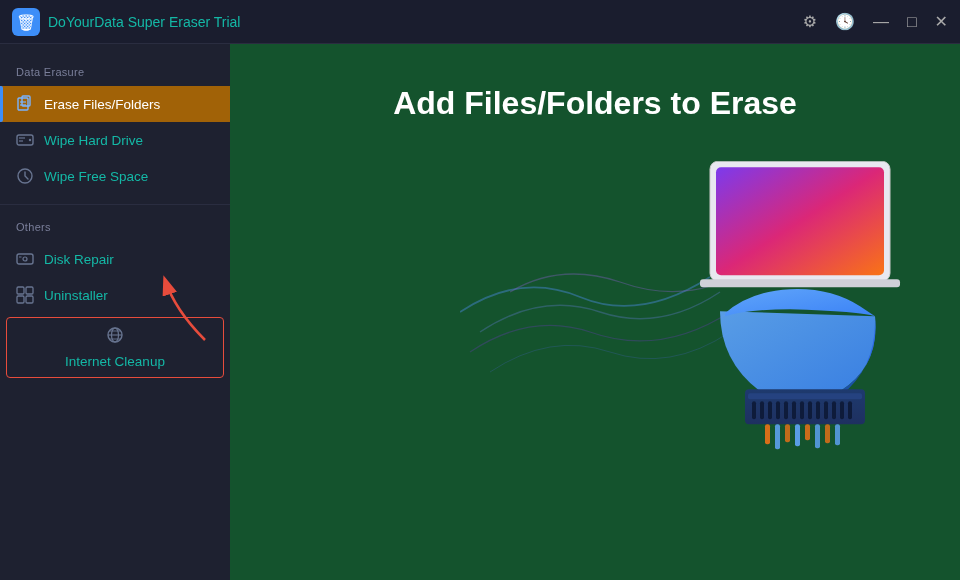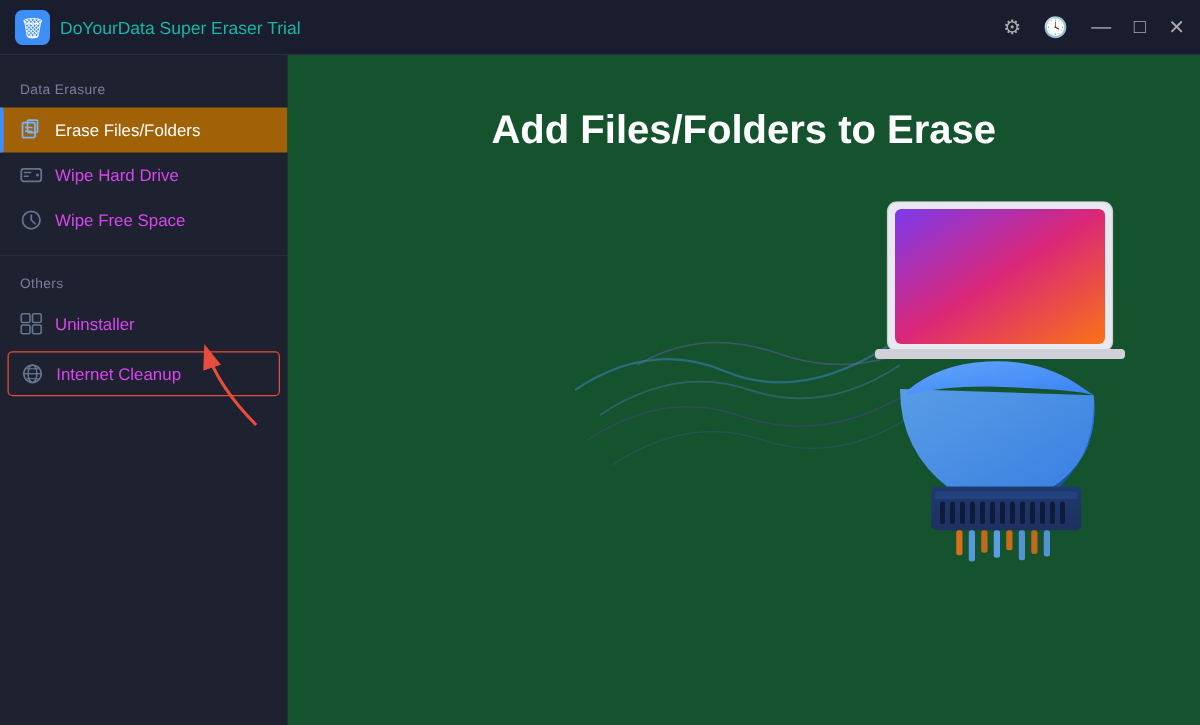--- a/index.html
+++ b/index.html
@@ -69,21 +69,21 @@
       text-transform: none;
       letter-spacing: 0.3px;
     }
     .sidebar-item {
       display: flex;
       align-items: center;
       gap: 10px;
       padding: 9px 16px;
       cursor: pointer;
       font-size: 13.5px;
-      color: #d946ef;
+      color: #14b8a6;
       border-radius: 0;
       transition: background 0.15s;
       position: relative;
     }
     .sidebar-item.active {
       background: #a16207;
       color: #fff;
     }
     .sidebar-item.active::before {
       content: '';
@@ -93,20 +93,21 @@
       bottom: 0;
       width: 3px;
       background: #3d8ef8;
       border-radius: 0 2px 2px 0;
     }
     .sidebar-item.highlighted {
       border: 1.5px solid #e74c3c;
       border-radius: 4px;
       margin: 0 6px;
       padding: 8px 10px;
+      flex-direction: column;
     }
     .sidebar-icon {
       width: 18px;
       height: 18px;
       flex-shrink: 0;
       opacity: 0.75;
     }
     .sidebar-item.active .sidebar-icon { opacity: 1; }
     .sidebar-divider {
       height: 1px;
@@ -260,20 +261,28 @@
         <circle cx="9" cy="9" r="7" stroke="#8090b0" stroke-width="1.4" fill="none"></circle>
         <path d="M9 5 L9 9 L12 12" stroke="#8090b0" stroke-width="1.4" stroke-linecap="round"></path>
       </svg>
       <span>Wipe Free Space</span>
     </div>
 
     <div class="sidebar-divider"></div>
 
     <div class="sidebar-section-label">Others</div>
 
+    <div class="sidebar-item">
+      <svg class="sidebar-icon" viewBox="0 0 18 18" fill="none">
+        <rect x="1" y="4" width="16" height="10" rx="2" stroke="#8090b0" stroke-width="1.4" fill="none"></rect>
+        <circle cx="9" cy="9" r="2" stroke="#8090b0" stroke-width="1.2" fill="none"></circle>
+        <line x1="3" y1="7" x2="5.5" y2="7" stroke="#8090b0" stroke-width="1"></line>
+      </svg>
+      <span>Disk Repair</span>
+    </div>
 
     <div class="sidebar-item">
       <svg class="sidebar-icon" viewBox="0 0 18 18" fill="none">
         <rect x="1" y="1" width="7" height="7" rx="1.2" stroke="#8090b0" stroke-width="1.3" fill="none"></rect>
         <rect x="10" y="1" width="7" height="7" rx="1.2" stroke="#8090b0" stroke-width="1.3" fill="none"></rect>
         <rect x="1" y="10" width="7" height="7" rx="1.2" stroke="#8090b0" stroke-width="1.3" fill="none"></rect>
         <rect x="10" y="10" width="7" height="7" rx="1.2" stroke="#8090b0" stroke-width="1.3" fill="none"></rect>
       </svg>
       <span>Uninstaller</span>
     </div>

